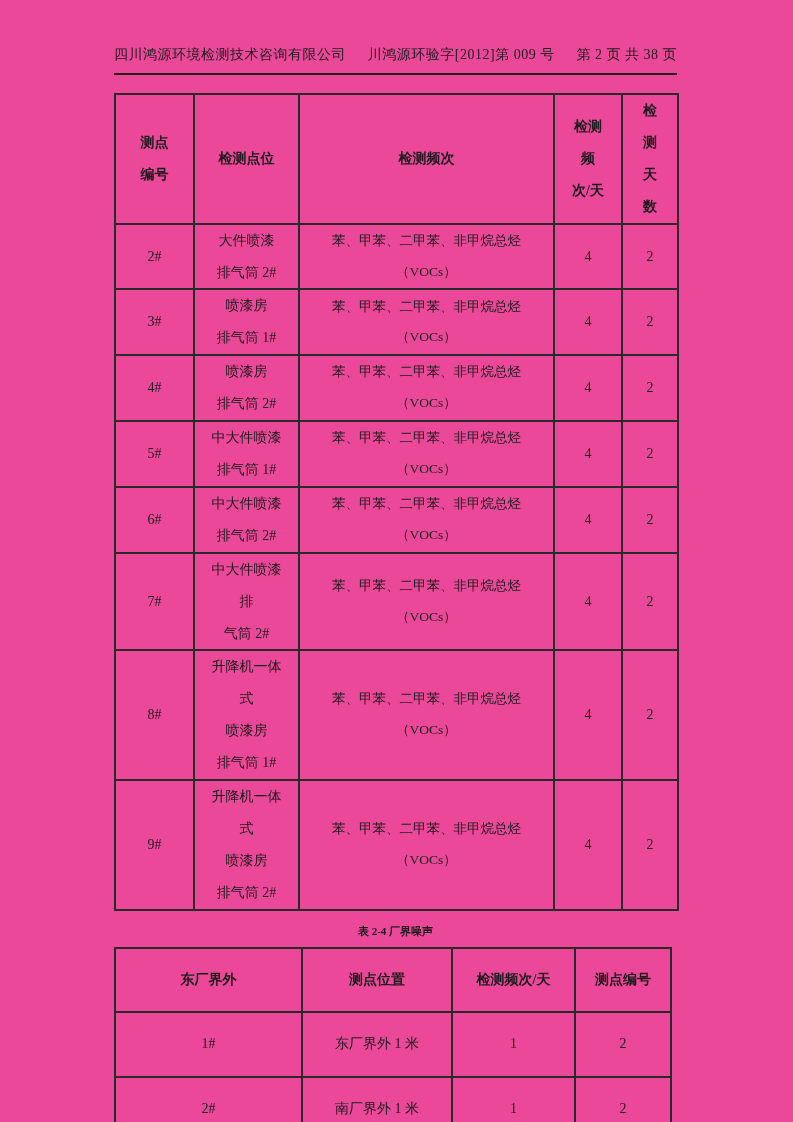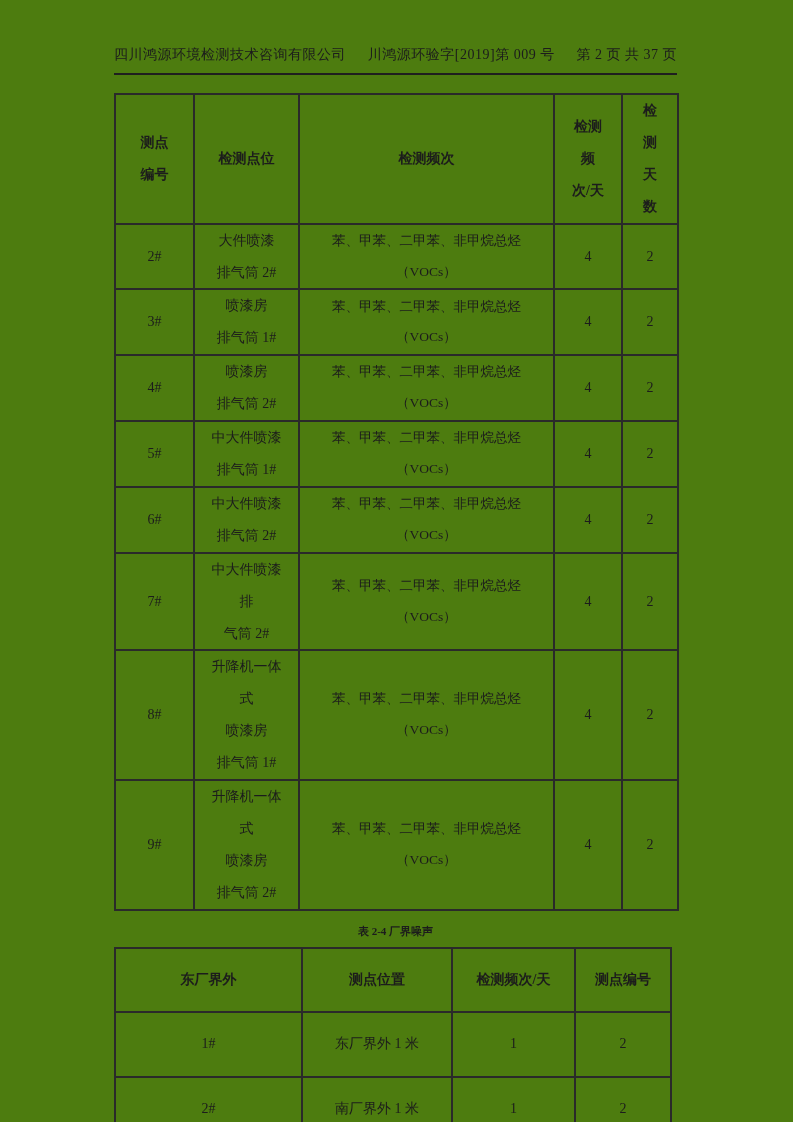--- a/index.html
+++ b/index.html
@@ -4,21 +4,21 @@
 <style>
   html, body {
     margin: 0;
     padding: 0;
     background: #ffffff;
   }
   .page {
     position: relative;
     width: 793px;
     height: 1122px;
-    background: #4d7c0f;
+    background: #ec4899;
     font-family: "Liberation Serif", "DejaVu Serif", serif;
     color: #1c1c1c;
     overflow: hidden;
   }
   .content {
     position: absolute;
     left: 114px;
     top: 46px;
     width: 563px;
   }
@@ -68,22 +68,22 @@
   }
 </style>
 </head>
 <body>
 
 <div class="page">
   <div class="content">
 
     <div class="doc-header">
       <span>四川鸿源环境检测技术咨询有限公司</span>
-      <span>川鸿源环验字[2019]第 009 号</span>
-      <span>第 2 页 共 37 页</span>
+      <span>川鸿源环验字[2012]第 009 号</span>
+      <span>第 2 页 共 38 页</span>
     </div>
 
     <table class="t1">
       <colgroup>
         <col style="width:79px">
           <col style="width:105px">
           <col style="width:255px">
           <col style="width:68px">
           <col style="width:56px">
       </colgroup>

